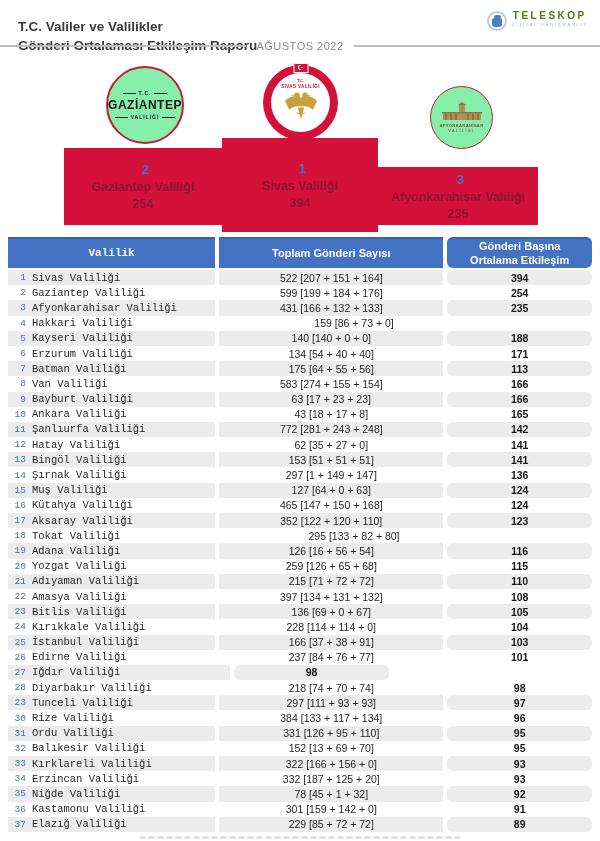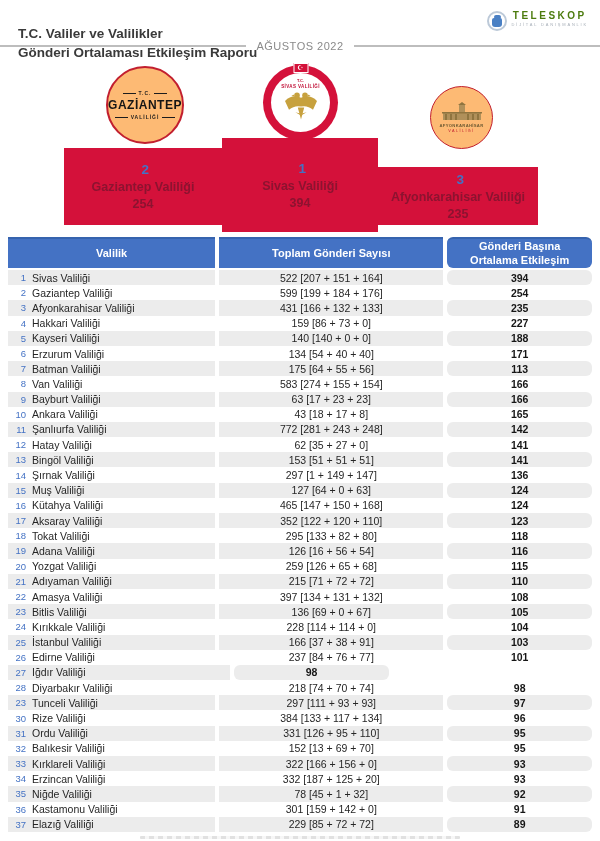--- a/index.html
+++ b/index.html
@@ -1,21 +1,21 @@
 <!DOCTYPE html>
 <html><head>
 <meta charset="utf-8">
 <style>
   * { margin:0; padding:0; box-sizing:border-box; }
   html,body { width:600px; height:841px; background:#fff; overflow:hidden;
               font-family:"Liberation Sans", sans-serif; }
   .page { position:relative; width:600px; height:841px; background:#fff; }
 
   
-  .titles { position:absolute; top:25px; left:18px; color:#3a3a3a; font-size:13.5px; line-height:1.38; font-weight:600; }
+  .titles { position:absolute; top:18px; left:18px; color:#3a3a3a; font-size:13.5px; line-height:1.38; font-weight:600; }
   .brand { position:absolute; top:10px; right:12px; display:flex; align-items:flex-start; gap:5px; }
   .brand-icon { width:20px; height:20px; border:2px solid #bcc9d8; border-radius:50%; position:relative; margin-top:1px; }
   .brand-icon .blob { position:absolute; left:3px; right:3px; bottom:2px; height:9px; background:#4a80c4; border-radius:2px 2px 3px 3px; }
   .brand-icon .blob:before { content:""; position:absolute; top:-3px; left:2px; width:7px; height:4px; background:#4a80c4; border-radius:2px; }
   .brand-text { display:flex; flex-direction:column; align-items:center; }
   .brand-name { font-size:10px; font-weight:bold; letter-spacing:2.5px; color:#4d7c0f; }
   .brand-tag { font-size:4px; letter-spacing:1.8px; color:#a7afb8; margin-top:1px; }
 
   .period-rule { position:absolute; top:40px; left:0; right:0; display:flex; align-items:center; }
   .period-rule .line { flex:1; height:2px; background:#bdbdbd; }
@@ -24,21 +24,21 @@
   
   .pblock { position:absolute; background:#D4113A; color:#8C1330; display:flex; flex-direction:column;
             justify-content:center; align-items:center; text-align:center; font-weight:bold; }
   .pblock .rank { font-size:13.5px; margin-bottom:3px; }
   .pblock .pname { font-size:12.5px; margin-bottom:3px; }
   .pblock .pval { font-size:12.5px; }
   .block-2 { left:64px; top:148px; width:158px; height:77px; z-index:2; }
   .block-1 { left:222px; top:138px; width:156px; height:94px; z-index:3; }
   .block-3 { left:378px; top:167px; width:160px; height:58px; z-index:2; }
 
-  .logo { position:absolute; border-radius:50%; background:#fdba74; z-index:4;
+  .logo { position:absolute; border-radius:50%; background:#86efac; z-index:4;
           display:flex; flex-direction:column; align-items:center; justify-content:center; text-align:center; }
   
   .logo-gaziantep { left:106px; top:66px; width:78px; height:78px; border:2.5px solid #c21f2f; }
   .tinyrule { display:flex; align-items:center; gap:3px; font-size:5px; font-weight:bold; color:#1c1c1c; letter-spacing:1px; }
   .tinyrule i { display:block; width:13px; height:1px; background:#1c1c1c; }
   .gaz-name { font-size:12px; font-weight:bold; color:#151515; letter-spacing:0.5px; margin:2px 0; }
   
   .logo-sivas { left:263px; top:65px; width:75px; height:75px; background:#D4113A; border:none; }
   .sivas-inner { width:59px; height:59px; background:#fff; border-radius:50%; display:flex; flex-direction:column; align-items:center; justify-content:flex-start; padding-top:5px; }
   .sivas-flag { position:absolute; top:-2px; left:50%; transform:translateX(-50%); width:15px; height:10px; background:#D4113A; border:1px solid #fff; color:#fff; font-size:7px; line-height:8px; text-align:center; z-index:5; }
@@ -47,21 +47,21 @@
   
   .logo-afyon { left:430px; top:86px; width:63px; height:63px; border:1.5px solid #c21f2f; }
   .afyon-cap1 { font-size:4.2px; font-weight:bold; color:#6d5a33; letter-spacing:0.3px; margin-top:1px; }
   .afyon-cap2 { font-size:3.8px; color:#c21f2f; letter-spacing:1.4px; margin-top:1px; }
 
   
   .table { position:absolute; left:8px; top:237px; width:584px; }
   .thead { display:flex; gap:4px; height:31px; }
   .thead .hcell { background:#4472C4; border-top:2px solid #3663ae; color:#fff; font-weight:bold; font-size:11px;
                   display:flex; flex-direction:column; align-items:center; justify-content:center; line-height:1.25; }
-  .c1 { width:222px; } .c2 { width:240px; } .c3 { width:155px;border-radius:6px; }
+  .c1 { width:222px;font-family:Liberation Mono, monospace; } .c2 { width:240px; } .c3 { width:155px;border-radius:6px; }
   .tbody { margin-top:2px; }
   .trow { display:flex; gap:4px; height:15.2px; font-size:10.5px; color:#262626; }
   .trow .cell { display:flex; align-items:center; }
   .trow.odd .cell { background:#ECECEC; }
   .trow.even .cell { background:#FFFFFF; }
   .trow .c1 { justify-content:flex-start; }
   .trow .c2, .trow .c3 { justify-content:center; }
   .trow .c3 { font-weight:bold; color:#161616; }
   .rank { display:inline-block; width:18px; text-align:right; color:#4472C4; font-size:9.5px; margin-right:6px; flex:none; }
 
@@ -196,21 +196,20 @@
           </div>
           <div class="cell c2">431 [166 + 132 + 133]</div>
           <div class="cell c3">235</div>
         </div>
         <div class="trow even">
           <div class="cell c1">
             <span class="rank">4</span>
             <span>Hakkari Valiliği</span>
           </div>
           <div class="cell c2">159 [86 + 73 + 0]</div>
-          <div class="cell c3">227</div>
         </div>
         <div class="trow odd">
           <div class="cell c1">
             <span class="rank">5</span>
             <span>Kayseri Valiliği</span>
           </div>
           <div class="cell c2">140 [140 + 0 + 0]</div>
           <div class="cell c3">188</div>
         </div>
         <div class="trow even">
@@ -308,21 +307,20 @@
           </div>
           <div class="cell c2">352 [122 + 120 + 110]</div>
           <div class="cell c3">123</div>
         </div>
         <div class="trow even">
           <div class="cell c1">
             <span class="rank">18</span>
             <span>Tokat Valiliği</span>
           </div>
           <div class="cell c2">295 [133 + 82 + 80]</div>
-          <div class="cell c3">118</div>
         </div>
         <div class="trow odd">
           <div class="cell c1">
             <span class="rank">19</span>
             <span>Adana Valiliği</span>
           </div>
           <div class="cell c2">126 [16 + 56 + 54]</div>
           <div class="cell c3">116</div>
         </div>
         <div class="trow even">

